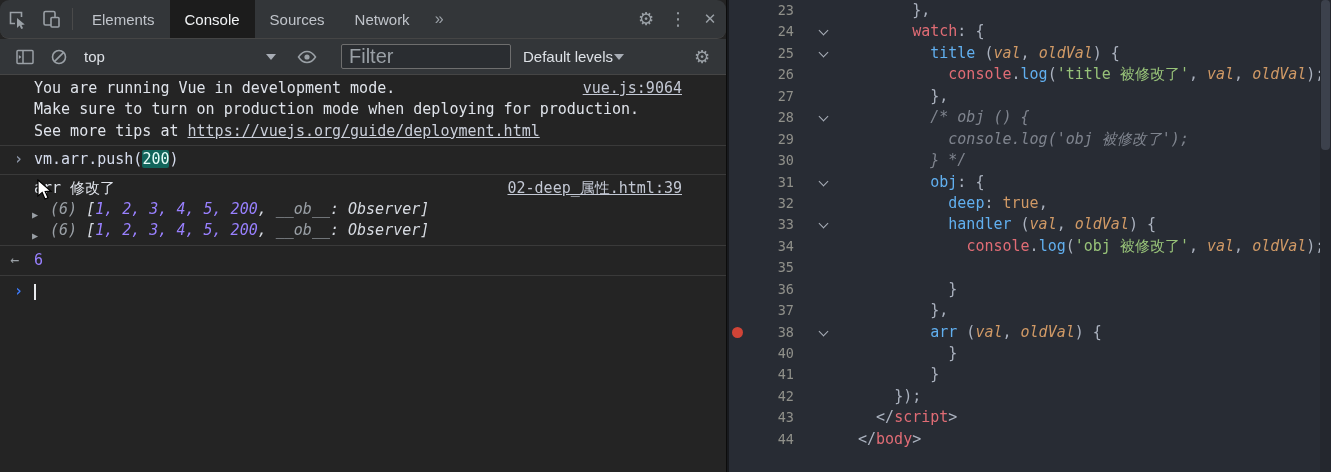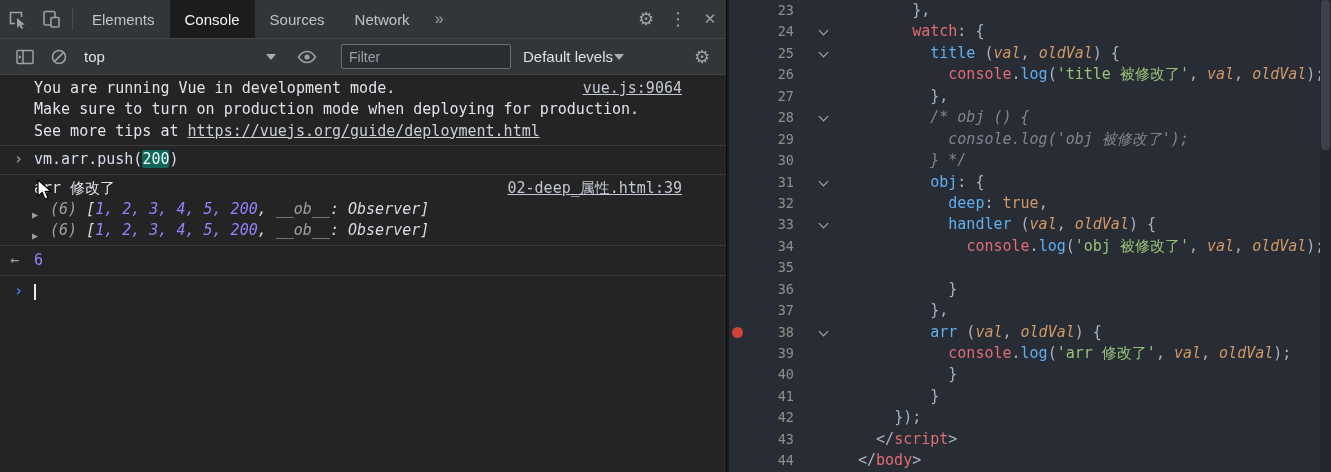--- a/index.html
+++ b/index.html
@@ -3,34 +3,34 @@
 <meta charset="utf-8">
 <style>
   * { margin:0; padding:0; box-sizing:border-box; }
   html,body { width:1331px; height:472px; overflow:hidden; background:#242424;
     font-family:"Liberation Sans", sans-serif; }
   .app { display:flex; width:1331px; height:472px; }
 
   
   .left { width:727px; display:flex; flex-direction:column; background:#242424; border-right:1px solid #0c0c0c; }
 
-  .tabbar { height:39px; background:#333639; display:flex; align-items:stretch; border-bottom:1px solid #454545; flex-shrink:0; }
+  .tabbar { height:39px; background:#333639; display:flex; align-items:stretch; border-bottom:1px solid #454545; flex-shrink:0;border-radius:9px; }
   .tbicon { width:34px; display:flex; align-items:center; justify-content:center; cursor:pointer; }
   .vsep { width:1px; background:#4a4a4a; margin:8px 4px; }
   .tab { display:flex; align-items:center; padding:0 15px; color:#c0c4ca; font-size:15px; cursor:pointer; }
   .tab.active { background:#1c1c1c; color:#f1f3f5; }
   .overflow { display:flex; align-items:center; padding:0 10px; color:#9aa0a6; font-size:16px; cursor:pointer; }
   .spacer { flex:1; }
   .glyphbtn { display:flex; align-items:center; justify-content:center; width:32px; color:#9aa0a6; font-size:18px; cursor:pointer; }
   .glyphbtn.close { font-size:15px; }
 
   .consolebar { height:36px; background:#333639; display:flex; align-items:center; border-bottom:1px solid #454545; flex-shrink:0; padding:0 8px; }
   .ctx { display:flex; align-items:center; justify-content:space-between; width:192px; margin-left:8px; color:#dde1e6; font-size:15px; cursor:pointer; }
   .dda { width:0; height:0; border-left:5px solid transparent; border-right:5px solid transparent; border-top:6px solid #a8adb5; }
-  .filter { width:170px; height:25px; margin-left:8px; background:#2a2d31; border:1px solid #6e6e6e; border-radius:2px; color:#dde1e6; font-size:14px; padding:0 7px; outline:none; }
+  .filter { width:170px; height:25px; margin-left:8px; background:#2a2d31; border:1px solid #6e6e6e; border-radius:2px; color:#dde1e6; font-size:20px; padding:0 7px; outline:none; }
   .filter::placeholder { color:#9aa0a6; }
   .levels { display:flex; align-items:center; gap:1px; margin-left:12px; color:#dde1e6; font-size:15px; cursor:pointer; }
 
   
   .cout { flex:1; background:#242424; overflow:hidden;
     font-family:"DejaVu Sans Mono","Liberation Mono",monospace; font-size:15px; }
   .cblock { border-bottom:1px solid #3a3a3a; padding:3px 0; position:relative; }
   .cline { position:relative; line-height:21.4px; padding-left:34px; padding-right:44px; color:#dfe3ea; display:flex; }
   .ctext { white-space:pre; }
   .srclink { margin-left:auto; color:#c3c8d4; text-decoration:underline; cursor:pointer; white-space:nowrap; }
@@ -313,26 +313,20 @@
         <div class="cl">
           <span class="bp on"></span>
           <span class="ln">38</span>
           <span class="fold">
             <i class="chev"></i>
           </span>
           <span class="code">        <span class="tk-f">arr</span><span class="tk-p"> (</span><span class="tk-a">val</span><span class="tk-p">, </span><span class="tk-a">oldVal</span><span class="tk-p">) {</span></span>
         </div>
         <div class="cl">
           <span class="bp"></span>
-          <span class="ln">39</span>
-          <span class="fold"></span>
-          <span class="code">          <span class="tk-r">console</span><span class="tk-p">.</span><span class="tk-f">log</span><span class="tk-p">(</span><span class="tk-s">'arr 修改了'</span><span class="tk-p">, </span><span class="tk-a">val</span><span class="tk-p">, </span><span class="tk-a">oldVal</span><span class="tk-p">);</span></span>
-        </div>
-        <div class="cl">
-          <span class="bp"></span>
           <span class="ln">40</span>
           <span class="fold"></span>
           <span class="code">          <span class="tk-p">}</span></span>
         </div>
         <div class="cl">
           <span class="bp"></span>
           <span class="ln">41</span>
           <span class="fold"></span>
           <span class="code">        <span class="tk-p">}</span></span>
         </div>

